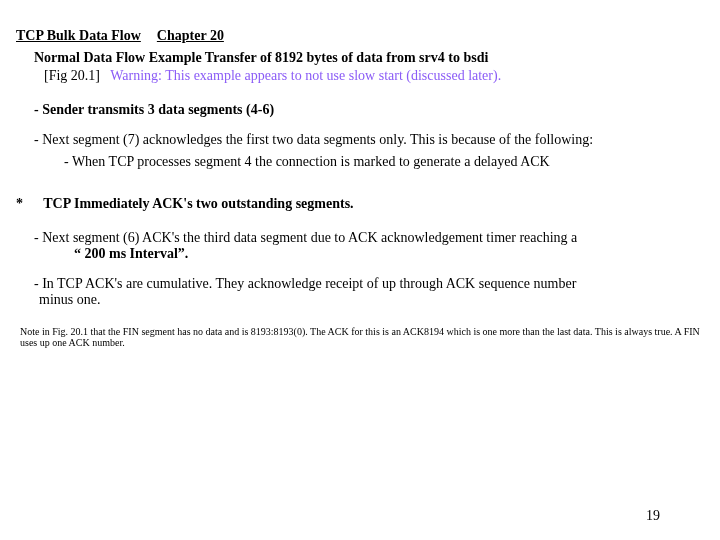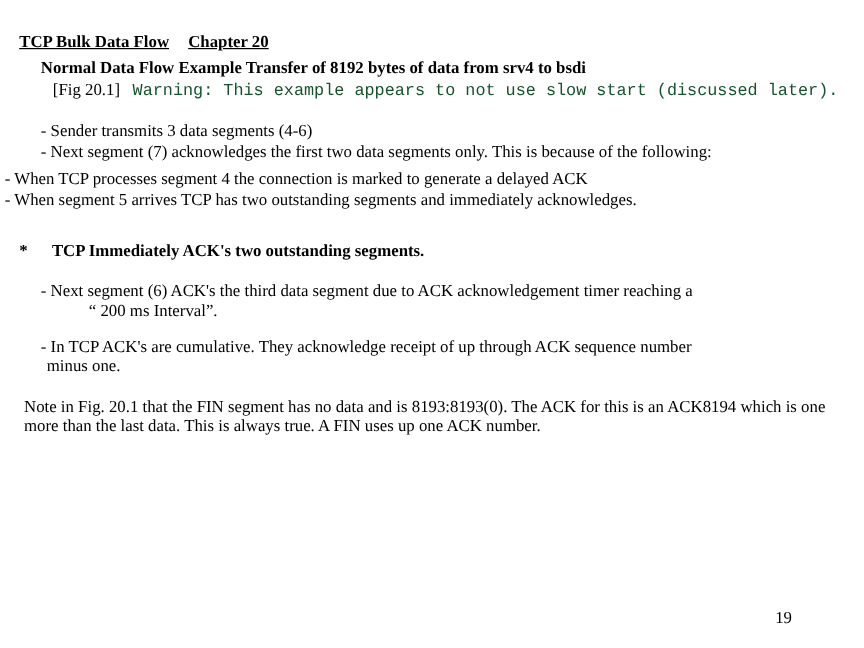--- a/index.html
+++ b/index.html
@@ -32,47 +32,48 @@
     font-weight: bold;
     margin-left: 18px;
     margin-top: 4px;
     margin-bottom: 2px;
   }
   .fig-warn {
     margin-left: 28px;
     margin-top: 2px;
     margin-bottom: 10px;
   }
-  .fig-warn .warn { color: #14532d; font-family: Liberation Mono, monospace; }
+  .fig-warn .warn { color: #8b5cf6; }
   .sec1 {
-    font-weight: normal;
+    font-weight: bold;
     margin-left: 18px;
     margin-top: 18px;
-    margin-bottom: 2px;
+    margin-bottom: 14px;
   }
   .para {
     margin-left: 18px;
     margin-top: 2px;
     margin-bottom: 6px;
   }
   .indented-sub {
+    margin-left: 60px;
     text-indent: -12px;
     margin-top: 2px;
     margin-bottom: 2px;
   }
   .star-line {
     font-weight: bold;
     margin-top: 26px;
     margin-bottom: 18px;
   }
   .star-line .star { display:inline-block; width:24px; }
-  .quoted-cont { margin-left: 40px; }
+  .quoted-cont { margin-left: 40px; font-weight: bold; }
   .footer-note {
     margin: 18px 4px 0 4px;
-    font-size: 14px;
+    font-size: 10px;
   }
   .page-num {
     position: absolute;
     right: 60px;
     bottom: 16px;
     font-size: 14px;
   }
 </style>
 </head>
 <body>
@@ -88,21 +89,20 @@
   <div class="fig-warn">
     <span>[Fig 20.1]</span>
     &nbsp;
     <span class="warn">Warning: This example appears to not use slow start (discussed later).</span>
   </div>
 
   <div class="sec1">-  Sender transmits 3 data segments (4-6)</div>
 
   <div class="para">-  Next segment (7) acknowledges the first two data segments only. This is because of the following:</div>
   <div class="indented-sub">-  When TCP processes segment 4 the connection is marked to generate a delayed ACK</div>
-  <div class="indented-sub">-  When segment 5 arrives TCP has two outstanding segments and immediately acknowledges.</div>
 
   <div class="star-line">
     <span class="star">*</span>
     <span>TCP Immediately ACK's two outstanding segments.</span>
   </div>
 
   <div class="para">
     <span>-   Next segment (6) ACK's the third data segment due to ACK acknowledgement timer reaching a</span>
     <div class="quoted-cont">“ 200 ms Interval”.</div>
   </div>

